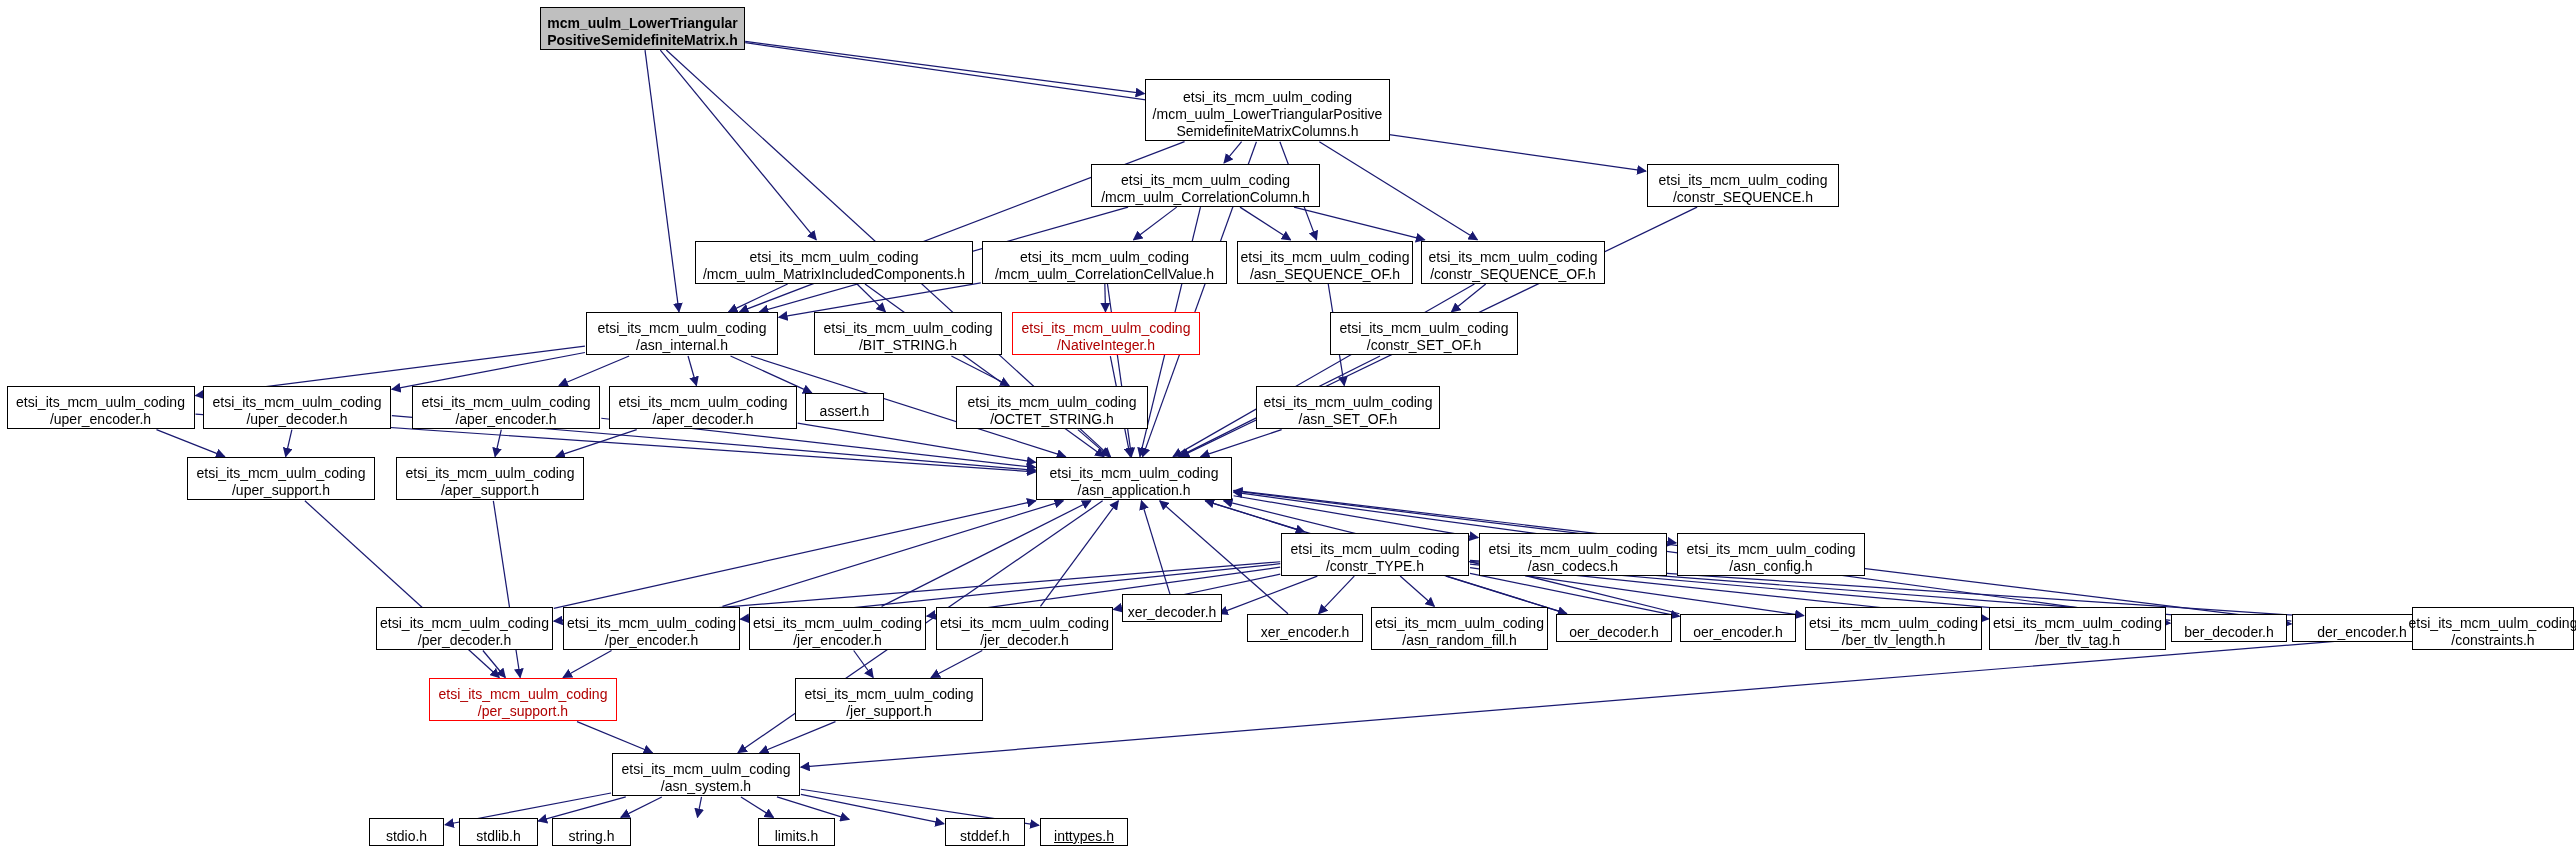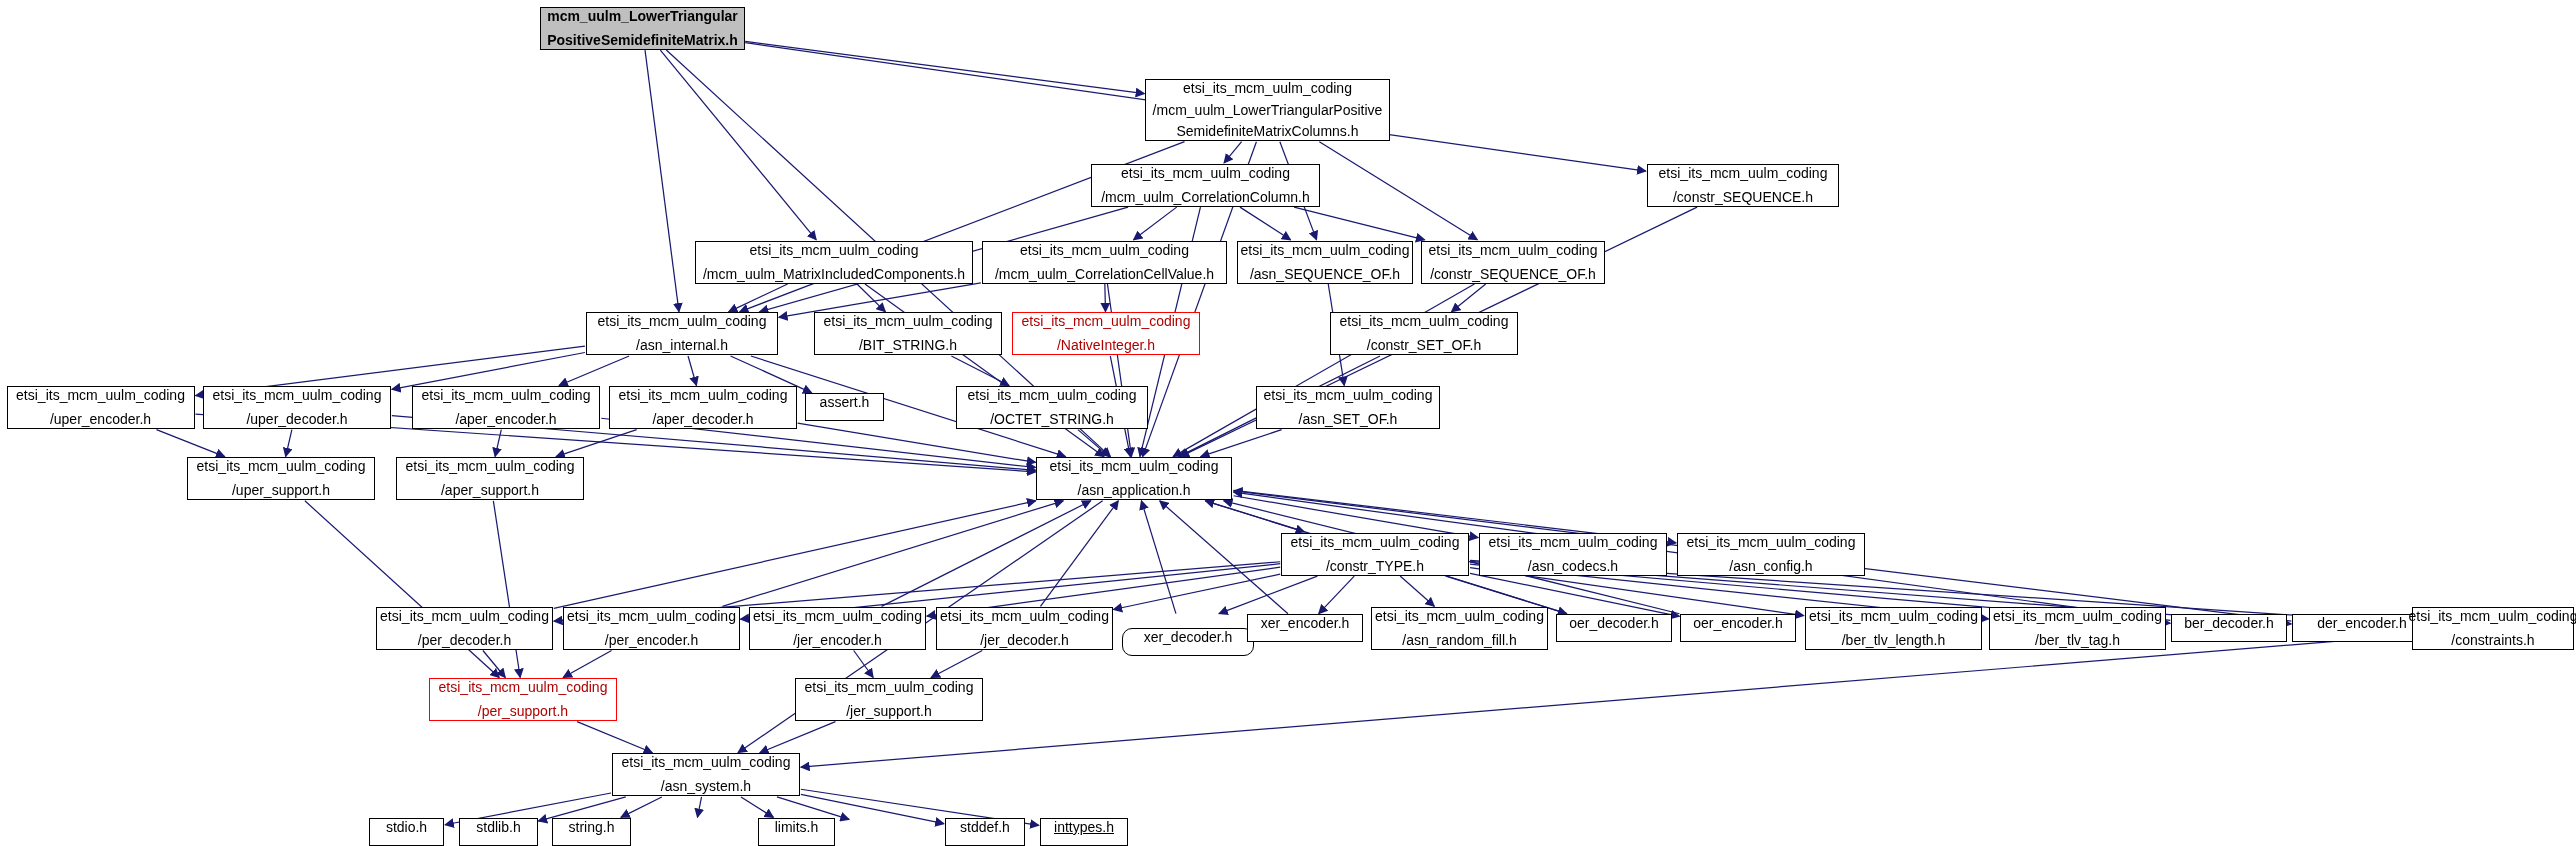--- a/index.html
+++ b/index.html
@@ -31,21 +31,21 @@
     position: absolute;
     box-sizing: border-box;
     background: #ffffff;
     border: 1.6px solid #000000;
     color: #000000;
     font-size: 14px;
     line-height: 17px;
     text-align: center;
     display: flex;
     flex-direction: column;
-    justify-content: space-between;
+    justify-content: flex-end;
     align-items: center;
     white-space: nowrap;
     cursor: pointer;
   }
   .node.root {
     background: #bfbfbf;
     font-weight: bold;
     cursor: default;
   }
   .node.red {
@@ -268,21 +268,21 @@
         <div>/per_encoder.h</div>
       </div>
       <div class="node" style="left: 749px; top: 607px; width: 177px; height: 43px;">
         <div>etsi_its_mcm_uulm_coding</div>
         <div>/jer_encoder.h</div>
       </div>
       <div class="node" style="left: 936px; top: 607px; width: 177px; height: 43px;">
         <div>etsi_its_mcm_uulm_coding</div>
         <div>/jer_decoder.h</div>
       </div>
-      <div class="node" style="left: 1122px; top: 628px; width: 132px; height: 28px; border-radius: 10px;">
+      <div class="node" style="left: 1122px; top: 594px; width: 100px; height: 28px;">
         <div>xer_decoder.h</div>
       </div>
       <div class="node" style="left: 1247px; top: 614px; width: 116px; height: 28px;">
         <div>xer_encoder.h</div>
       </div>
       <div class="node" style="left: 1371px; top: 607px; width: 177px; height: 43px;">
         <div>etsi_its_mcm_uulm_coding</div>
         <div>/asn_random_fill.h</div>
       </div>
       <div class="node" style="left: 1556px; top: 614px; width: 116px; height: 28px;">

